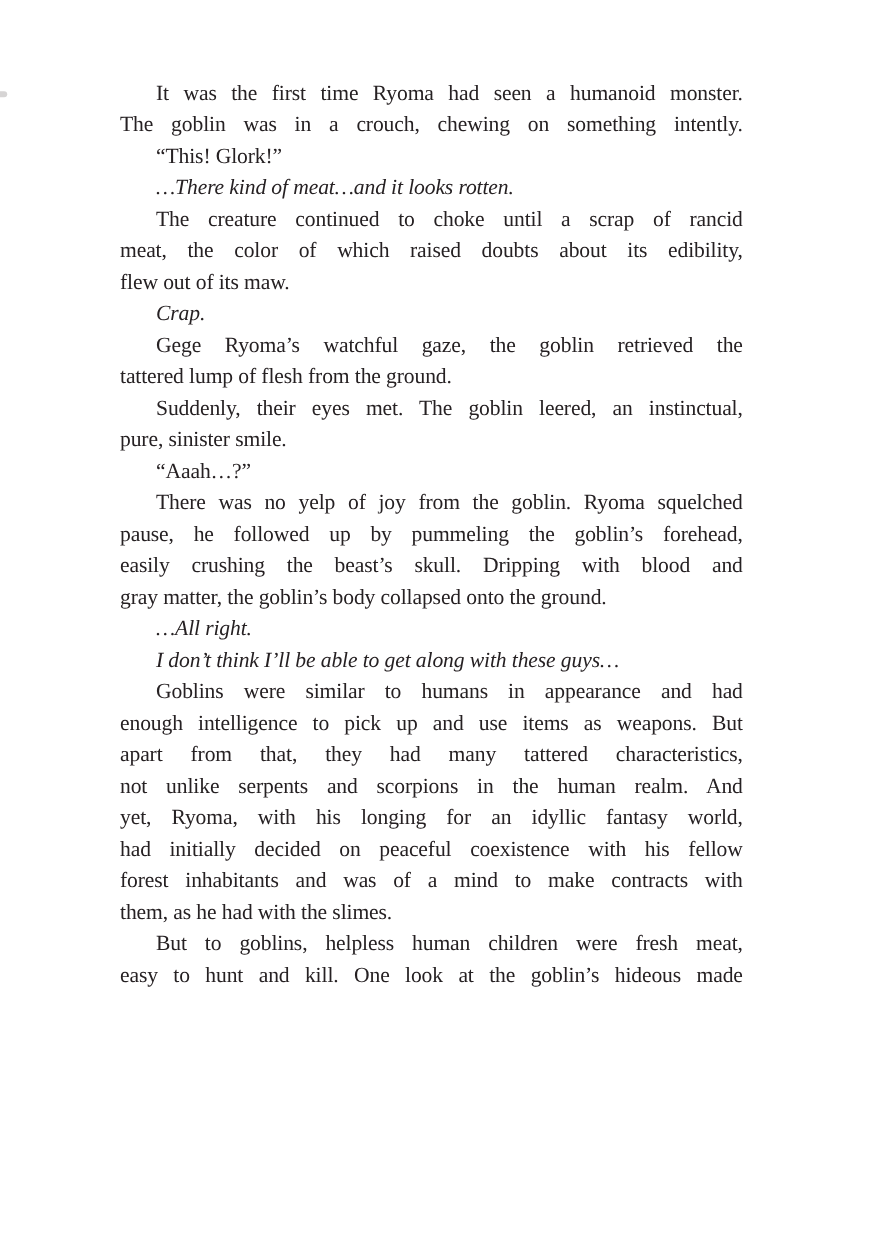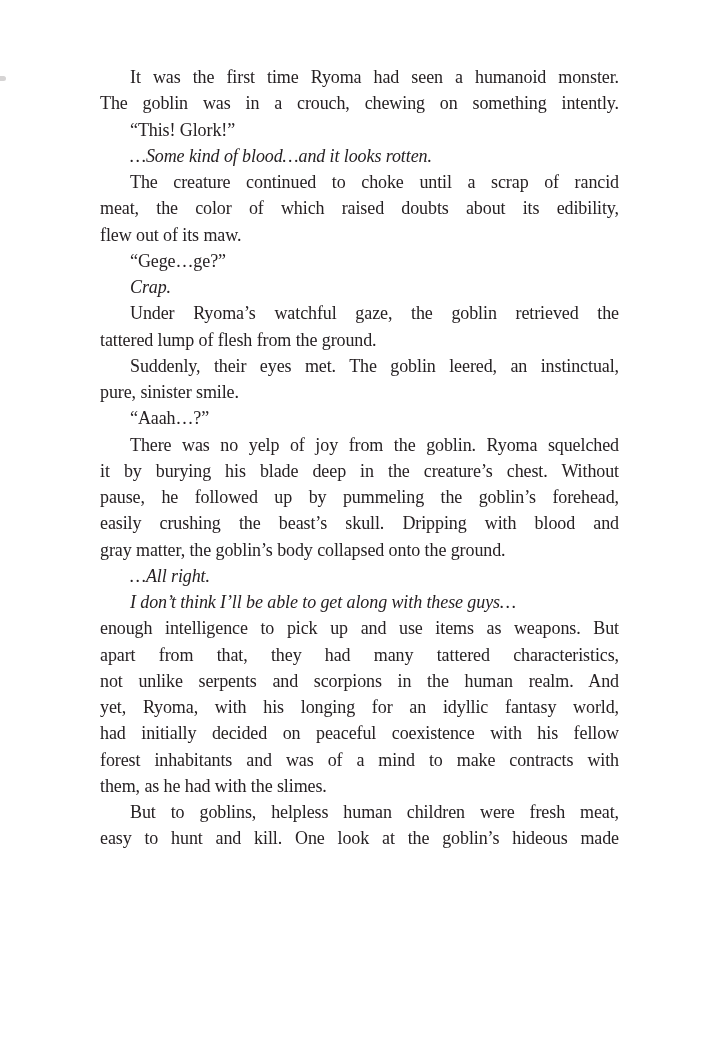--- a/index.html
+++ b/index.html
@@ -54,58 +54,55 @@
   <div class="artifact"></div>
   <div class="text-block">
       <div class="para">
         <div class="line j ind">It was the first time Ryoma had seen a humanoid monster.</div>
         <div class="line j">The goblin was in a crouch, chewing on something intently.</div>
       </div>
       <div class="para">
         <div class="line ind">“This! Glork!”</div>
       </div>
       <div class="para it">
-        <div class="line ind">…Some kind of blood…and it looks rotten.</div>
+        <div class="line ind">…There kind of meat…and it looks rotten.</div>
       </div>
       <div class="para">
         <div class="line j ind">The creature continued to choke until a scrap of rancid</div>
         <div class="line j">meat, the color of which raised doubts about its edibility,</div>
         <div class="line">flew out of its maw.</div>
       </div>
-      <div class="para">
-        <div class="line ind">“Gege…ge?”</div>
-      </div>
       <div class="para it">
         <div class="line ind">Crap.</div>
       </div>
       <div class="para">
-        <div class="line j ind">Under Ryoma’s watchful gaze, the goblin retrieved the</div>
+        <div class="line j ind">Gege Ryoma’s watchful gaze, the goblin retrieved the</div>
         <div class="line">tattered lump of flesh from the ground.</div>
       </div>
       <div class="para">
         <div class="line j ind">Suddenly, their eyes met. The goblin leered, an instinctual,</div>
         <div class="line">pure, sinister smile.</div>
       </div>
       <div class="para">
         <div class="line ind">“Aaah…?”</div>
       </div>
       <div class="para">
         <div class="line j ind">There was no yelp of joy from the goblin. Ryoma squelched</div>
-        <div class="line j">it by burying his blade deep in the creature’s chest. Without</div>
         <div class="line j">pause, he followed up by pummeling the goblin’s forehead,</div>
         <div class="line j">easily crushing the beast’s skull. Dripping with blood and</div>
         <div class="line">gray matter, the goblin’s body collapsed onto the ground.</div>
       </div>
       <div class="para it">
         <div class="line ind">…All right.</div>
       </div>
       <div class="para it">
         <div class="line ind">I don’t think I’ll be able to get along with these guys…</div>
       </div>
       <div class="para">
+        <div class="line j ind">Goblins were similar to humans in appearance and had</div>
         <div class="line j">enough intelligence to pick up and use items as weapons. But</div>
         <div class="line j">apart from that, they had many tattered characteristics,</div>
         <div class="line j">not unlike serpents and scorpions in the human realm. And</div>
         <div class="line j">yet, Ryoma, with his longing for an idyllic fantasy world,</div>
         <div class="line j">had initially decided on peaceful coexistence with his fellow</div>
         <div class="line j">forest inhabitants and was of a mind to make contracts with</div>
         <div class="line">them, as he had with the slimes.</div>
       </div>
       <div class="para">
         <div class="line j ind">But to goblins, helpless human children were fresh meat,</div>

